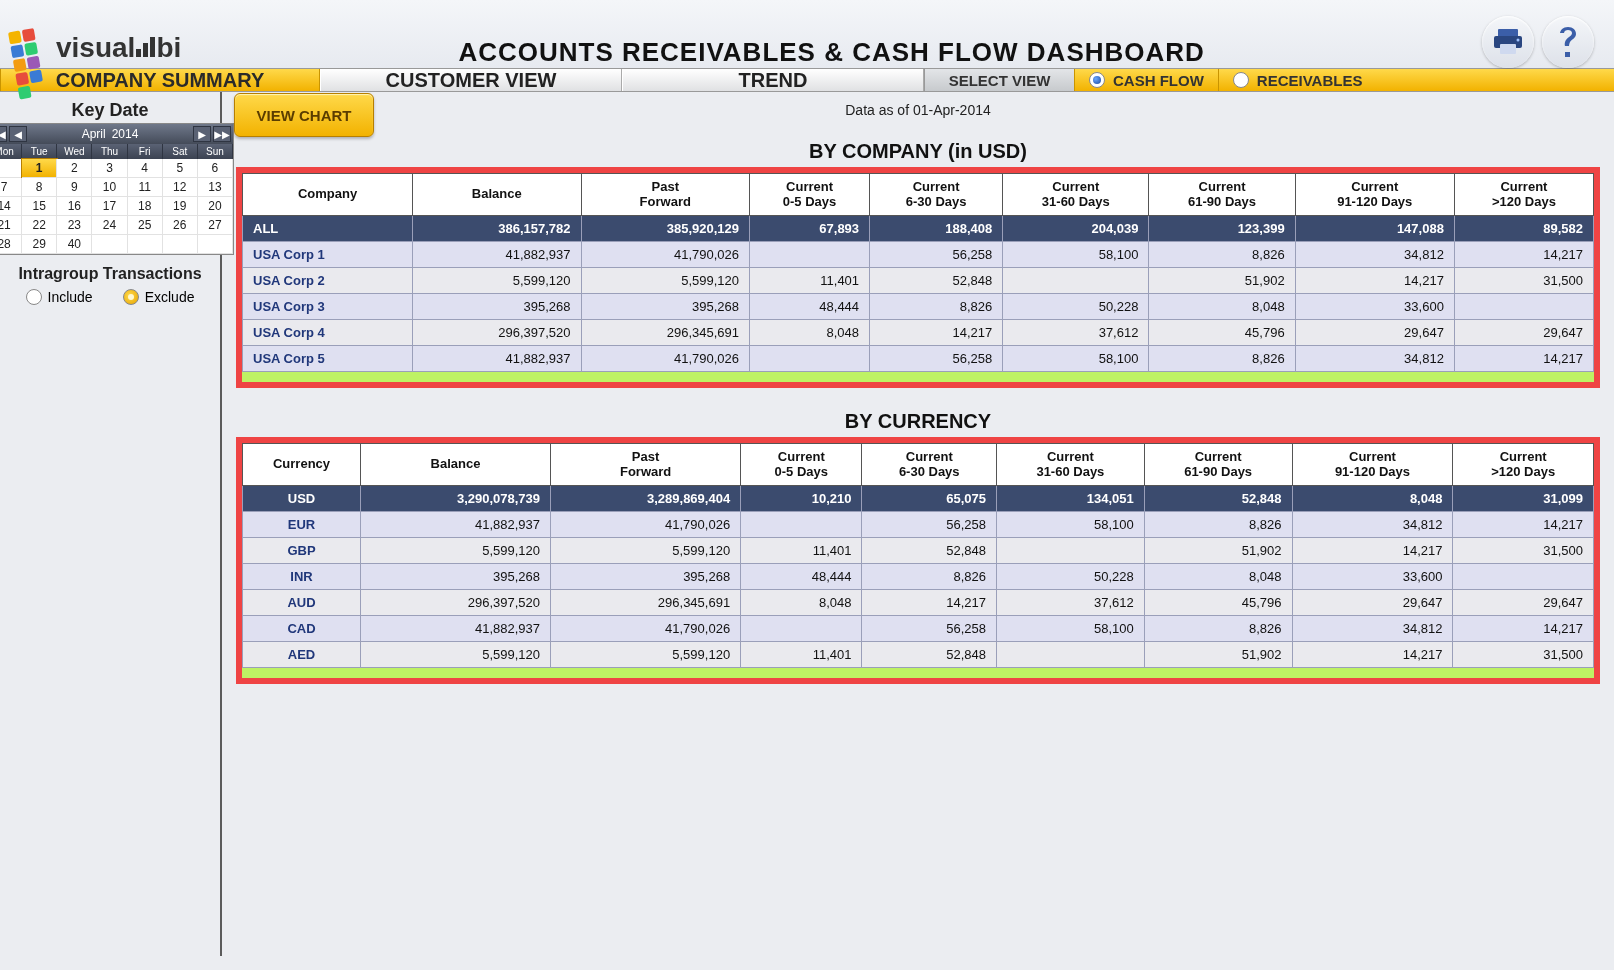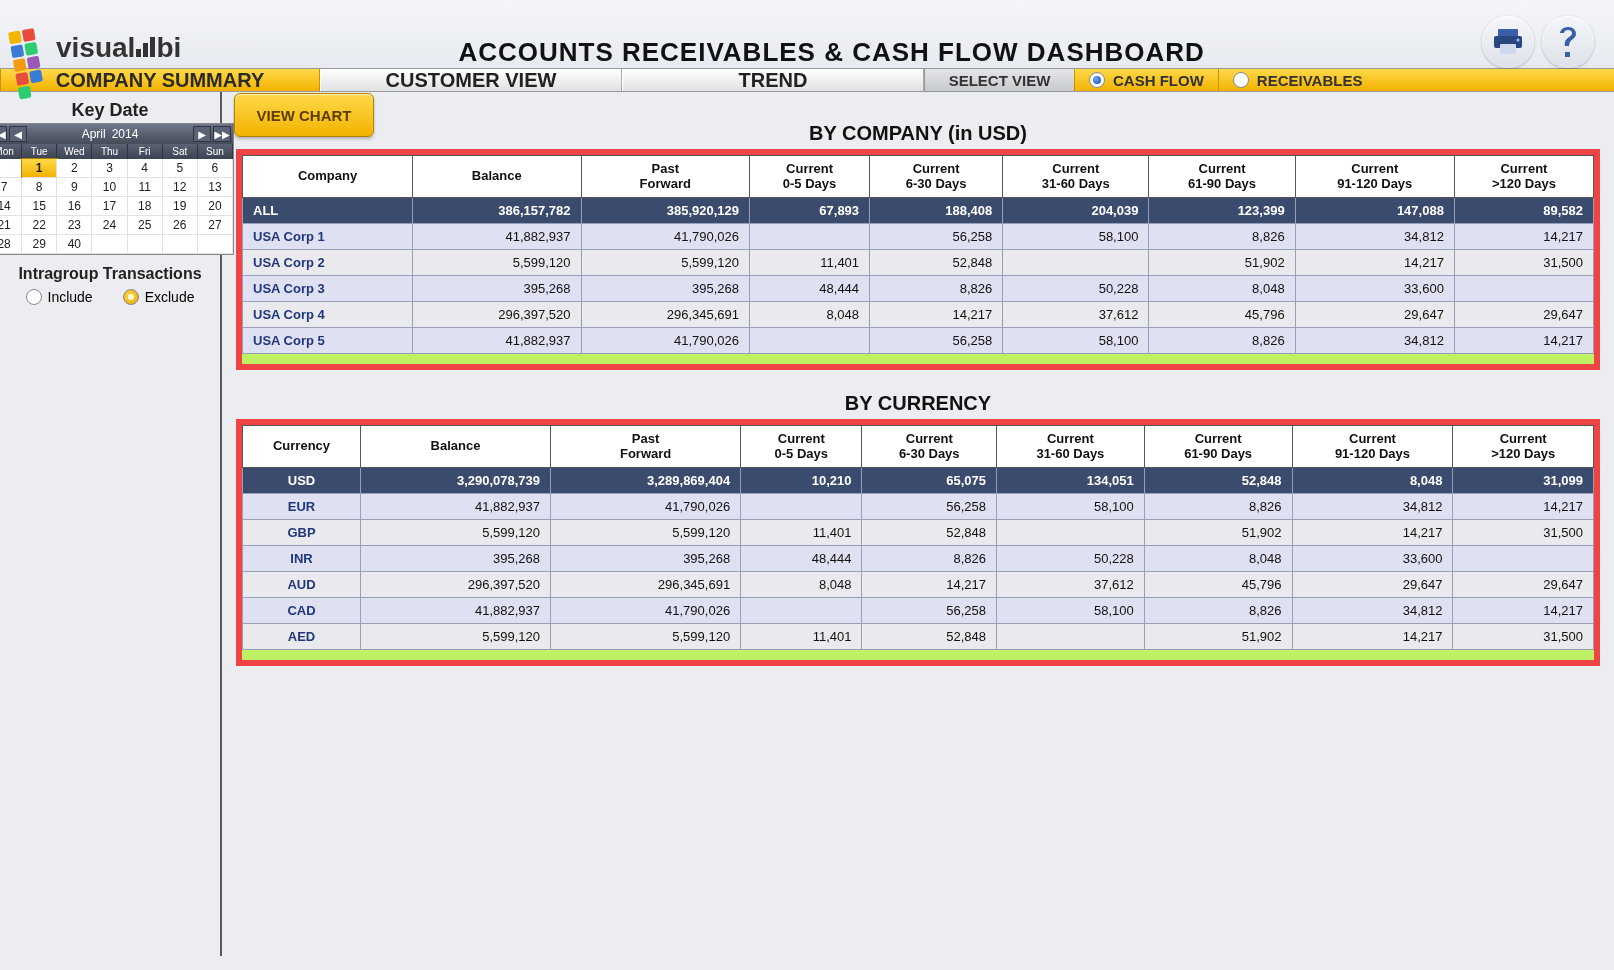--- a/index.html
+++ b/index.html
@@ -364,20 +364,21 @@
       </div>
       <div class="igt-opt">
         <span class="rsmall on" id="r-exc"></span>
         <span>Exclude</span>
       </div>
     </div>
   </div>
 
   <div class="main">
     <div class="view-chart-btn">VIEW CHART</div>
+    <div class="asof">Data as of 01-Apr-2014</div>
 
     <div class="section-title">BY COMPANY (in USD)</div>
     <div class="tblwrap">
       <table class="data" id="tbl-company">
         <thead>
             <tr id="th-company">
               <th class="col-w1">Company</th>
               <th>Balance</th>
               <th>Past<br>Forward</th>
               <th>Current<br>0-5 Days</th>

